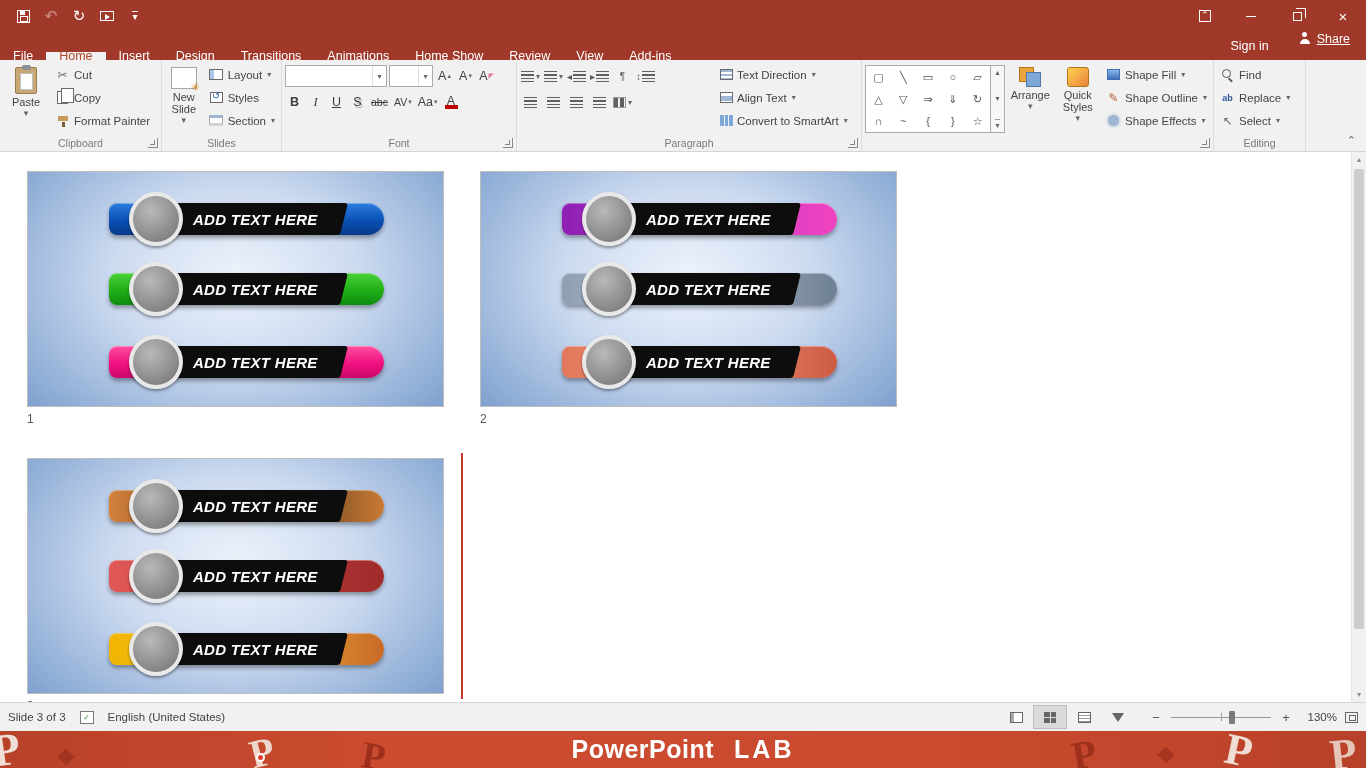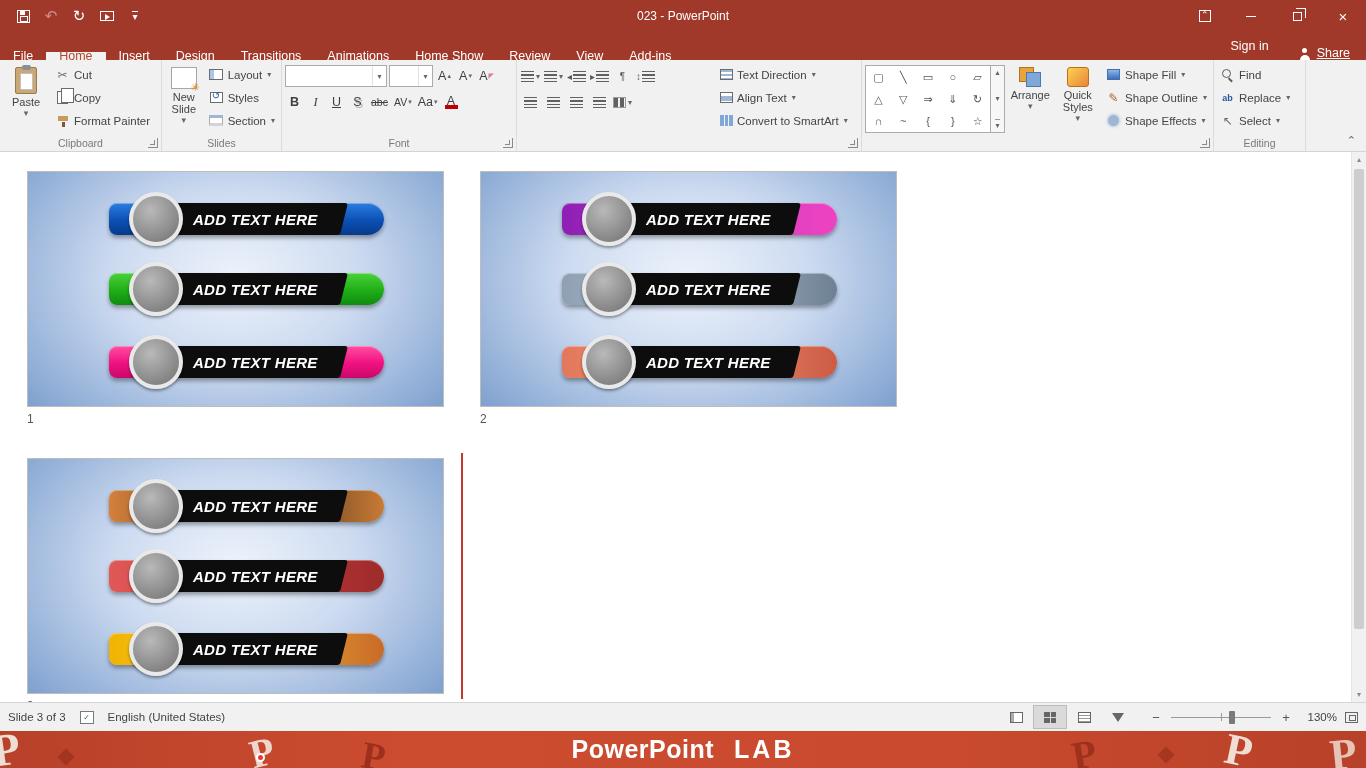--- a/index.html
+++ b/index.html
@@ -29,21 +29,21 @@
 
   
   .tabrow { height:28px; background:#a0392a; display:flex; align-items:stretch; color:#fff; flex:0 0 auto; }
   .tab { padding:0 13px; font-size:12.5px; display:flex; align-items:center; white-space:nowrap;margin-top:20px; }
   .tab.active { background:#f1f1f1; color:#b7472a; }
   .tellme { display:flex; align-items:center; gap:6px; font-size:12.5px; padding:0 12px; white-space:nowrap; }
   .bulb { width:10px; height:10px; border:1.5px solid #fff; border-radius:50% 50% 40% 40%; position:relative; }
   .bulb::after { content:""; position:absolute; left:2px; bottom:-3px; width:3px; height:2px; border-bottom:1.5px solid #fff; }
   .tab-spacer { flex:1; }
   .signin { display:flex; align-items:center; font-size:12.5px; padding:0 14px; }
-  .sharebtn { display:flex; align-items:flex-end; gap:6px; font-size:12.5px; padding:0 16px;text-decoration:underline; }
+  .sharebtn { display:flex; align-items:flex-start; gap:6px; font-size:12.5px; padding:0 16px;text-decoration:underline; }
   .ic-person { width:12px; height:12px; position:relative; }
   .ic-person::before { content:""; position:absolute; left:3.5px; top:0; width:5px; height:5px; border-radius:50%; background:#fff; }
   .ic-person::after { content:""; position:absolute; left:1px; bottom:0; width:10px; height:5px; border-radius:5px 5px 0 0; background:#fff; }
 
   
   .ribbon { height:92px; background:#f1f1f1; border-bottom:1px solid #d4d4d4; display:flex; position:relative; flex:0 0 auto; color:#444; }
   .grp { border-right:1px solid #dcdcdc; position:relative; display:flex; flex-direction:column; padding:3px 3px 0 3px; }
   .grp-body { flex:1; display:flex; gap:3px; align-items:stretch; }
   .grp-label { height:17px; display:flex; align-items:center; justify-content:center; font-size:10.5px; color:#7a7a7a; }
   .launcher { position:absolute; right:3px; bottom:3px; width:10px; height:10px; border-right:1px solid #8a8a8a; border-bottom:1px solid #8a8a8a; }
@@ -177,21 +177,20 @@
       <span class="qbtn">
           <span>↻</span>
         </span>
       <span class="qbtn">
           <span class="ic-present"></span>
         </span>
       <span class="qbtn">
           <span class="ic-qatmore">▾</span>
         </span>
     </div>
-    <div class="title">023 - PowerPoint</div>
     <div class="wincontrols">
       <span class="wbtn">
           <span class="ic-ribbonopts"></span>
         </span>
       <span class="wbtn">
           <span class="ic-min"></span>
         </span>
       <span class="wbtn">
           <span class="ic-max"></span>
         </span>
@@ -401,20 +400,23 @@
               <span class="ic-smartart">
                 <i></i>
                 <i></i>
                 <i></i>
               </span>
               <span>Convert to SmartArt</span>
               <span class="caret-s">▾</span>
             </div>
         </div>
       </div>
+      <div class="grp-label">
+          <span>Paragraph</span>
+        </div>
       <span class="launcher"></span>
     </div>
 
     <div class="grp" style="width:352px">
       <div class="grp-body">
         <div style="display:flex">
           <div class="shape-gallery">
             <span>▢</span>
             <span>╲</span>
             <span>▭</span>

